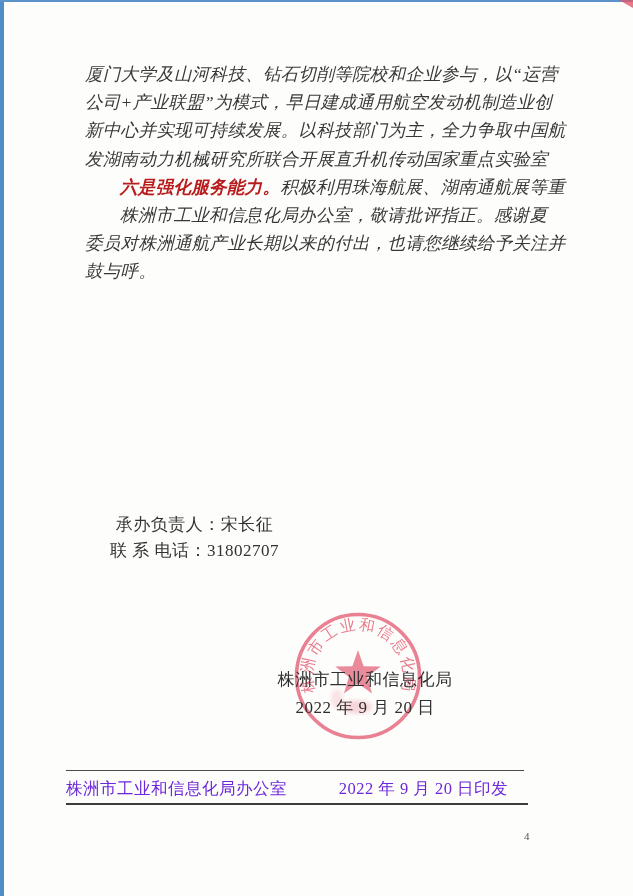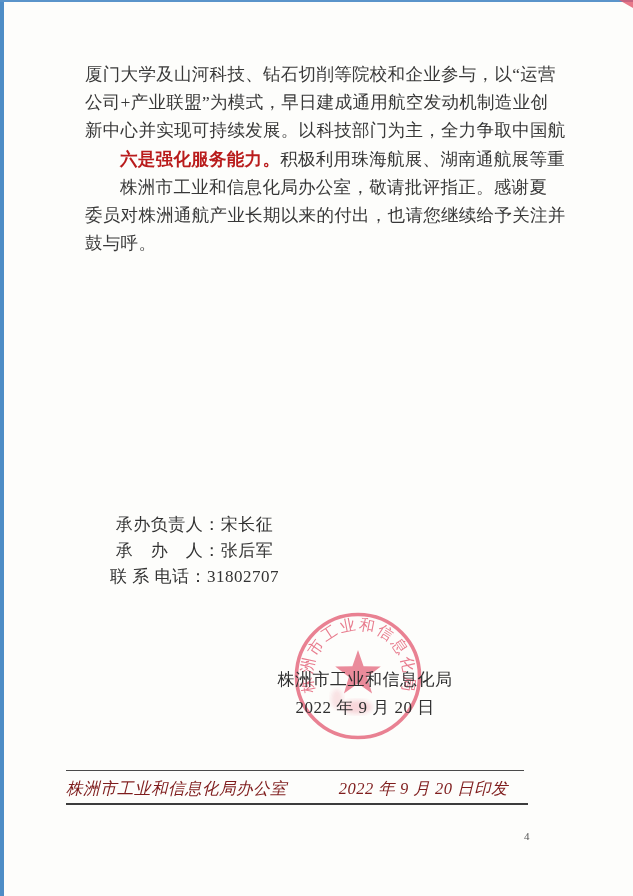--- a/index.html
+++ b/index.html
@@ -14,41 +14,41 @@
   .border-top{position:absolute;left:0;top:0;width:633px;height:2px;background:#5a94ca;}
   .corner-mark{
     position:absolute;right:0;top:0;width:14px;height:8px;
     background:#e2566b;opacity:.8;
     clip-path:polygon(0 0,100% 0,100% 100%);
   }
   .body-text{
     position:absolute;left:85px;top:60px;width:472px;
     font-size:17.5px;line-height:28.2px;color:#383838;letter-spacing:.3px;
   }
-  .body-text .line{white-space:nowrap;height:28.2px;}
+  .body-text .line{white-space:nowrap;height:28.2px;font-style:italic;}
   .indent{padding-left:35px;}
   .bold-lead{font-weight:bold;color:#b91c1c;}
   .contact{
     position:absolute;left:110px;top:512px;
     font-size:17px;line-height:26px;color:#333;letter-spacing:.5px;
   }
   .contact .line{white-space:pre;height:26px;text-align:center;}
   .signature{
     position:absolute;left:270px;top:666px;width:190px;
     text-align:center;font-size:17px;line-height:27.5px;color:#2f2f2f;
     letter-spacing:.5px;z-index:3;
   }
   .seal{
     position:absolute;left:293px;top:611px;width:130px;height:130px;z-index:2;
     opacity:.9;
   }
   .footer{
     position:absolute;left:66px;top:776px;width:460px;
-    font-size:16.5px;color:#7f1d1d;letter-spacing:.5px;
-    display:flex;justify-content:space-between;align-items:center;height:26px;font-style:italic;
+    font-size:16.5px;color:#6d28d9;letter-spacing:.5px;
+    display:flex;justify-content:space-between;align-items:center;height:26px;
   }
   .footer .right{padding-right:18px;}
   .rule-top{position:absolute;left:66px;top:770px;width:458px;height:1px;background:#4a4a4a;}
   .rule-bottom{position:absolute;left:66px;top:803px;width:462px;height:2px;background:#3c3c3c;}
   .page-number{
     position:absolute;left:524px;top:830px;font-size:11px;color:#555;
     font-family:"Liberation Serif","DejaVu Serif",serif;
   }
 </style>
 </head>
@@ -58,36 +58,36 @@
 
   <div class="border-left"></div>
   <div class="border-top"></div>
   <div class="corner-mark"></div>
 
   <div class="body-text">
     <div>
         <div class="line">厦门大学及山河科技、钻石切削等院校和企业参与，以“运营</div>
         <div class="line">公司+产业联盟”为模式，早日建成通用航空发动机制造业创</div>
         <div class="line">新中心并实现可持续发展。以科技部门为主，全力争取中国航</div>
+        <div class="line">发湖南动力机械研究所联合开展直升机传动国家重点实验室</div>
       </div>
     <div>
       <div class="line indent"><span class="bold-lead">六是强化服务能力。</span><span>积极利用珠海航展、湖南通航展等重</span></div>
     </div>
     <div>
       <div class="line indent">株洲市工业和信息化局办公室，敬请批评指正。感谢夏</div>
       <div>
           <div class="line">委员对株洲通航产业长期以来的付出，也请您继续给予关注并</div>
           <div class="line">鼓与呼。</div>
         </div>
     </div>
   </div>
 
   <div class="contact">
       <div class="line">承办负责人：宋长征</div>
-      <div class="line">承　办　人：张后军</div>
       <div class="line">联 系 电话：31802707</div>
     </div>
 
   <div class="seal">
     <svg width="130" height="130" viewBox="0 0 130 130">
       <defs>
         <filter id="sblur">
             <feGaussianBlur stdDeviation="2.2"></feGaussianBlur>
           </filter>
         <path id="arcPath" d="M 21.8 80.7 A 46 46 0 1 1 108.2 80.7" fill="none"></path>

